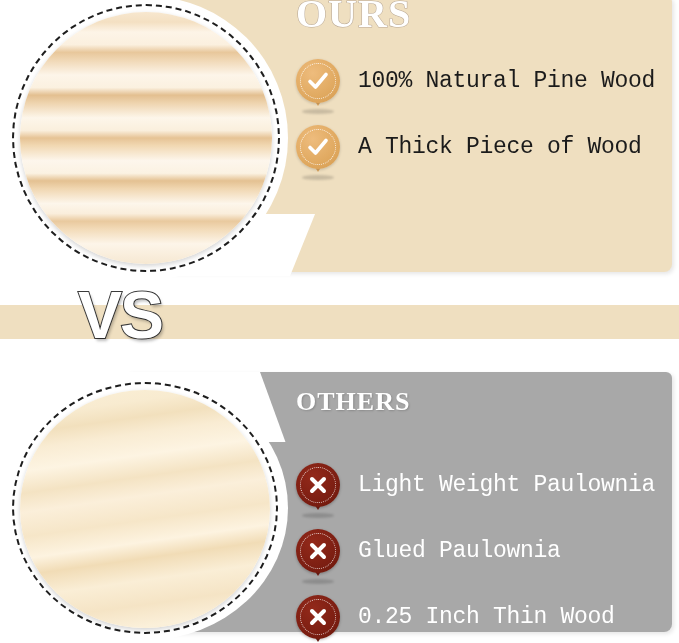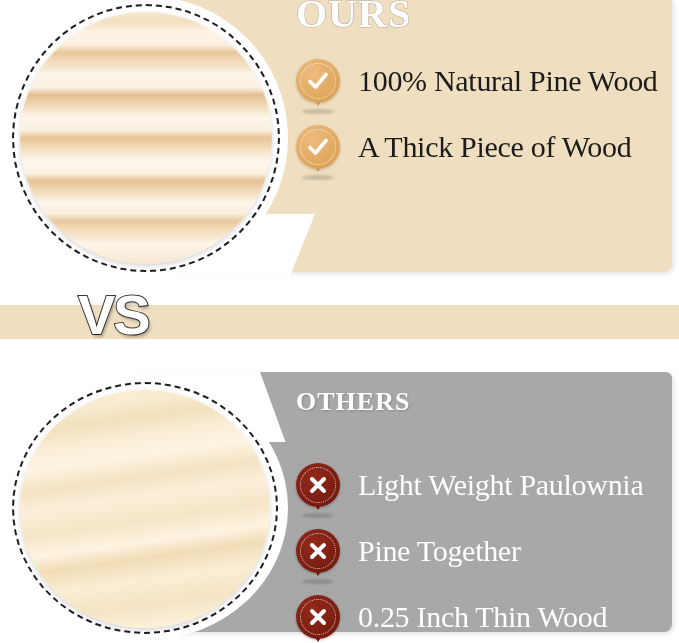--- a/index.html
+++ b/index.html
@@ -40,21 +40,21 @@
   }
 
   
   #vs-band{
     position:absolute;left:0;top:305px;width:679px;height:34px;
     background:#efdfc0;
   }
   #vs-text{
     position:absolute;left:78px;top:272px;
     font-family:"Liberation Sans",sans-serif;
-    font-weight:bold;font-size:56px;line-height:86px;
+    font-weight:bold;font-size:66px;line-height:86px;
     letter-spacing:-2px;
     color:#ffffff;
     -webkit-text-stroke:2px #3a3a3a;
     paint-order:stroke fill;
     text-shadow:2px 3px 3px rgba(0,0,0,.25);
   }
 
   
   .wood-wrap{position:absolute;border-radius:50%;background:#ffffff;}
   .wood-dash{
@@ -126,22 +126,22 @@
   
   .feature-list{position:absolute;left:296px;}
   #ours-list{top:48px;}
   #others-list{top:452px;}
 
   .feature-row{
     display:flex;align-items:center;
     height:66px;
   }
   .feature-label{
-    font-family:Liberation Serif, serif;
-    font-size:30px;
+    font-family:Liberation Mono, monospace;
+    font-size:23px;
     letter-spacing:-0.3px;
     white-space:nowrap;
     margin-left:18px;
   }
   #ours-list .feature-label{color:#1b1b1b;}
   #others-list .feature-label{color:#ffffff;}
 
   
   .badge{
     position:relative;width:44px;height:44px;flex:0 0 44px;
@@ -266,21 +266,21 @@
     <span class="badge badge-cross">
       <span class="badge-shadow"></span>
       <span class="badge-tip"></span>
       <span class="badge-circle">
         <span class="badge-ring"></span>
         <svg class="cross-svg" width="26" height="26" viewBox="0 0 26 26">
           <path d="M7 7 L19 19 M19 7 L7 19" fill="none" stroke="#ffffff" stroke-width="4" stroke-linecap="round"></path>
         </svg>
       </span>
     </span>
-    <span class="feature-label">Pine Together</span>
+    <span class="feature-label">Glued Paulownia</span>
   </div>
 
   <div class="feature-row">
     <span class="badge badge-cross">
       <span class="badge-shadow"></span>
       <span class="badge-tip"></span>
       <span class="badge-circle">
         <span class="badge-ring"></span>
         <svg class="cross-svg" width="26" height="26" viewBox="0 0 26 26">
           <path d="M7 7 L19 19 M19 7 L7 19" fill="none" stroke="#ffffff" stroke-width="4" stroke-linecap="round"></path>

